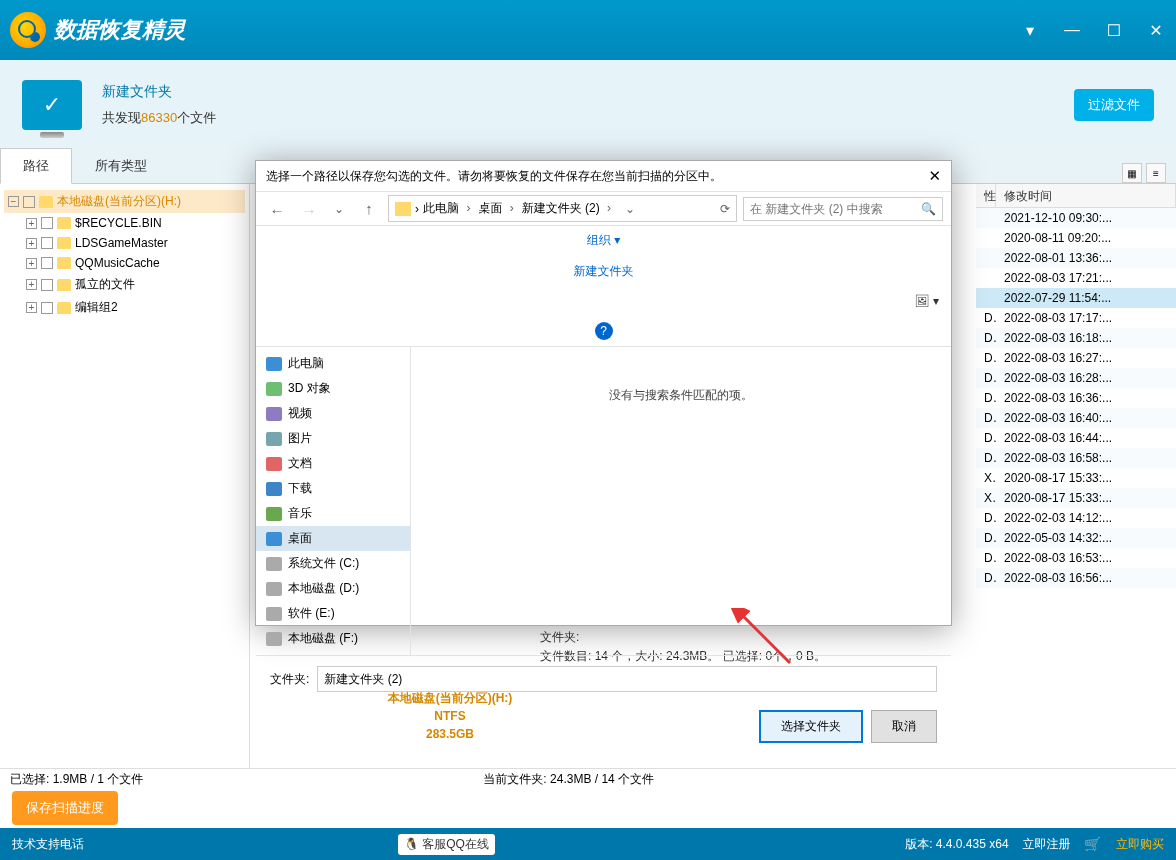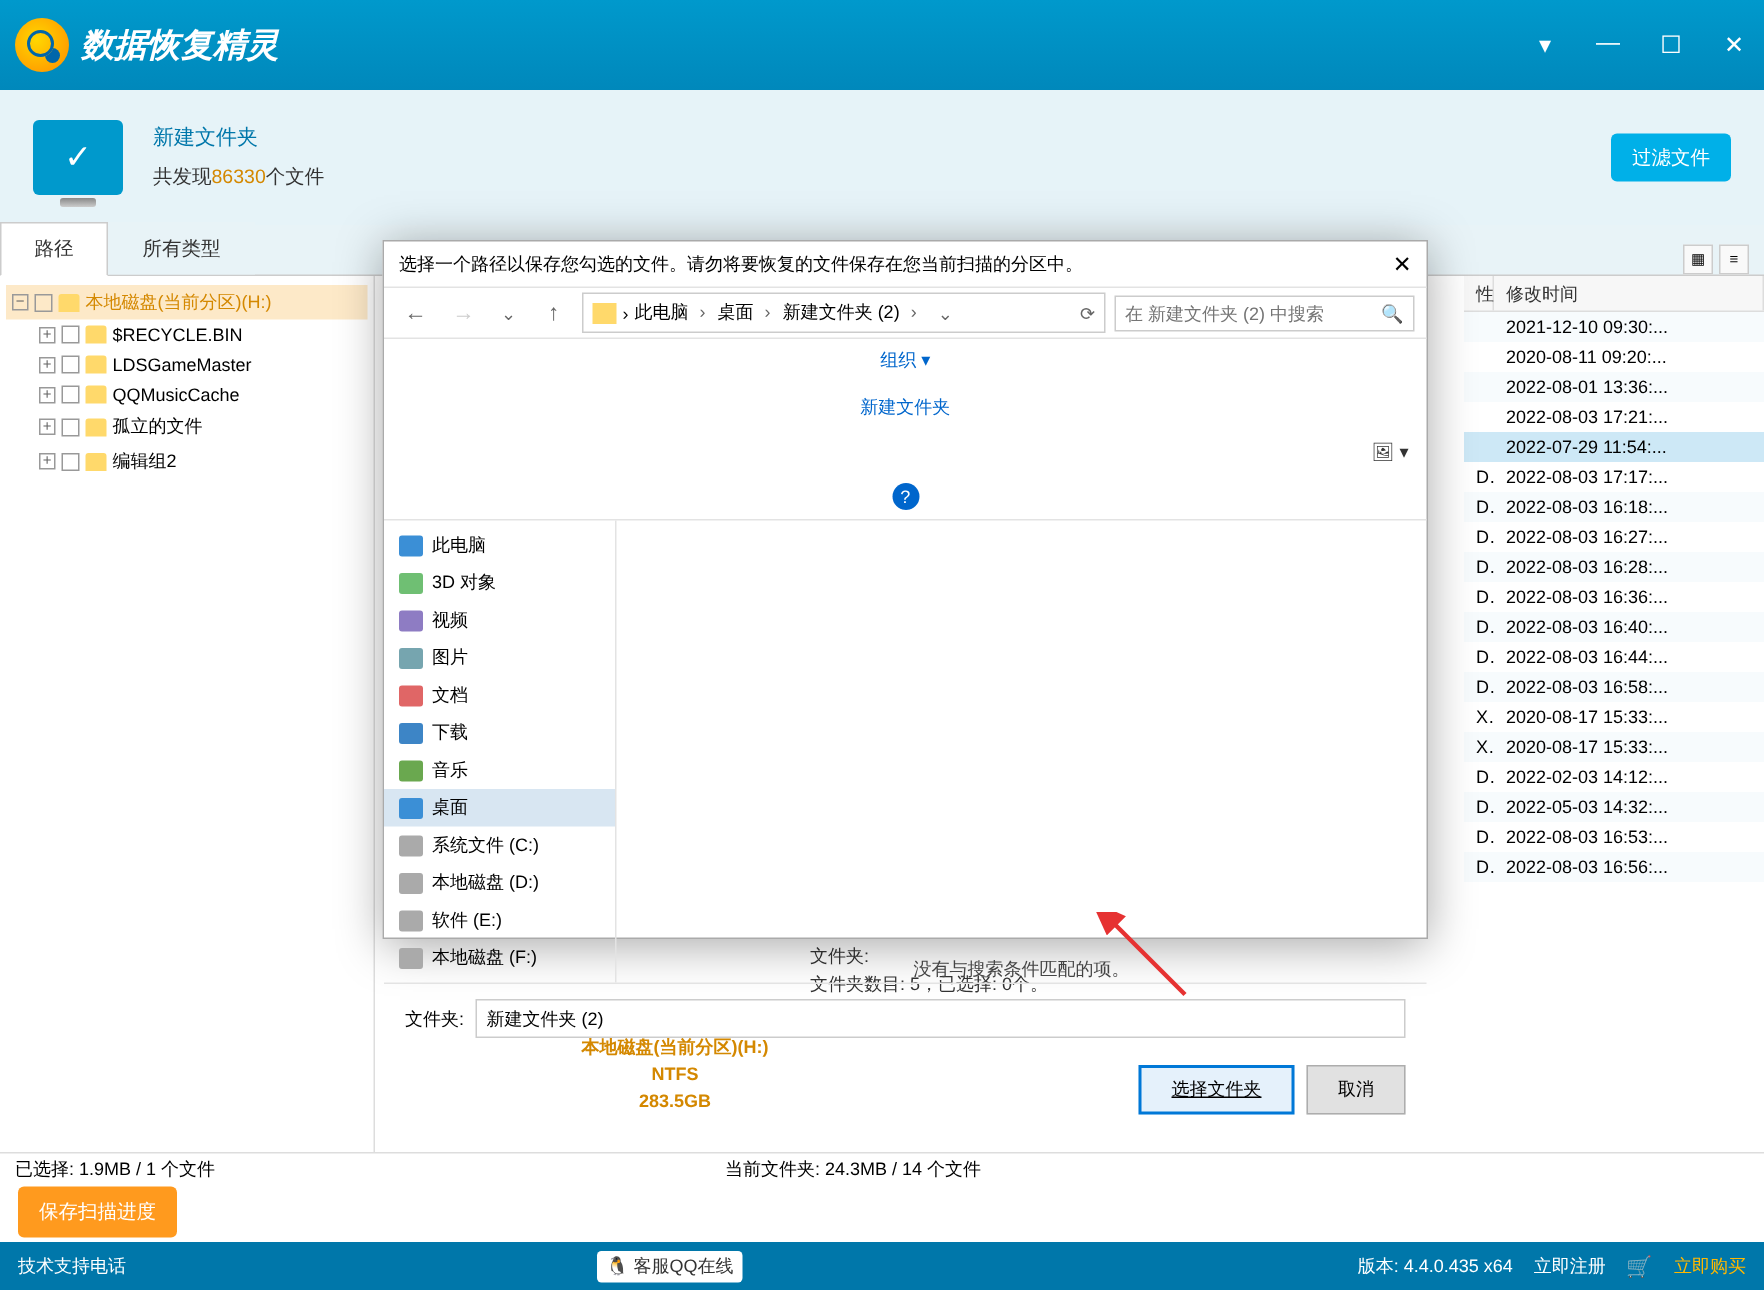--- a/index.html
+++ b/index.html
@@ -89,27 +89,27 @@
 .dlg-icn { width: 16px; height: 14px; display: inline-block; }
 .icn-pc { background: #3b8fd6; border-radius: 2px; }
 .icn-3d { background: #6fbf73; border-radius: 2px; }
 .icn-vid { background: #8e7cc3; border-radius: 2px; }
 .icn-img { background: #76a5af; border-radius: 2px; }
 .icn-doc { background: #e06666; border-radius: 2px; }
 .icn-dl { background: #3d85c6; border-radius: 2px; }
 .icn-mus { background: #6aa84f; border-radius: 2px; }
 .icn-desk { background: #3b8fd6; border-radius: 2px; }
 .icn-drive { background: #aaa; border-radius: 2px; }
-.dlg-content { flex: 1; display: flex; align-items: flex-end; justify-content: center; padding-top: 40px; color: #444; font-size: 12px; }
+.dlg-content { flex: 1; display: flex; align-items: flex-start; justify-content: center; padding-top: 40px; color: #444; font-size: 12px; }
 .dialog-footer1 { display: flex; align-items: center; padding: 10px 14px; gap: 8px; border-top: 1px solid #e3e3e3; }
 .dialog-footer1 .lbl { font-size: 12px; }
 .dialog-footer1 input { flex: 1; border: 1px solid #ccc; padding: 5px 6px; font-size: 12px; }
 .dialog-footer2 { display: flex; justify-content: flex-end; padding: 8px 14px; gap: 8px; }
 .dlg-btn { padding: 6px 20px; font-size: 12px; border: 1px solid #adadad; background: #e1e1e1; cursor: pointer; }
-.dlg-btn.primary { border: 2px solid #0078d7; background: #e5f1fb; text-decoration: underline; }
+.dlg-btn.primary { border: 2px solid #0078d7; background: #e5f1fb; }
 
 .red-arrow { position: absolute; left: 730px; top: 608px; pointer-events: none; }
 
 .summary-text { position: absolute; left: 540px; top: 628px; font-size: 12px; line-height: 1.6; color: #333; }
 </style>
 </head>
 <body>
 
 <div class="titlebar">
   <div class="logo-area">
@@ -272,20 +272,21 @@
     <div class="drive-box">
       <div class="drive-label">本地磁盘(当前分区)(H:)</div>
       <div class="drive-label">NTFS</div>
       <div class="drive-label">283.5GB</div>
     </div>
   </div>
 </div>
 
 <div class="summary-text">
   <div>文件夹:</div>
+  <div>文件数目: 14 个，大小: 24.3MB。 已选择: 0个，0 B。</div>
   <div>文件夹数目: 5，已选择: 0个。</div>
 </div>
 
 <div class="status1">
   <span>已选择: 1.9MB / 1 个文件</span>
   <span class="mid">当前文件夹:  24.3MB / 14 个文件</span>
 </div>
 
 <div class="action-row">
   <button class="btn-orange">保存扫描进度</button>

